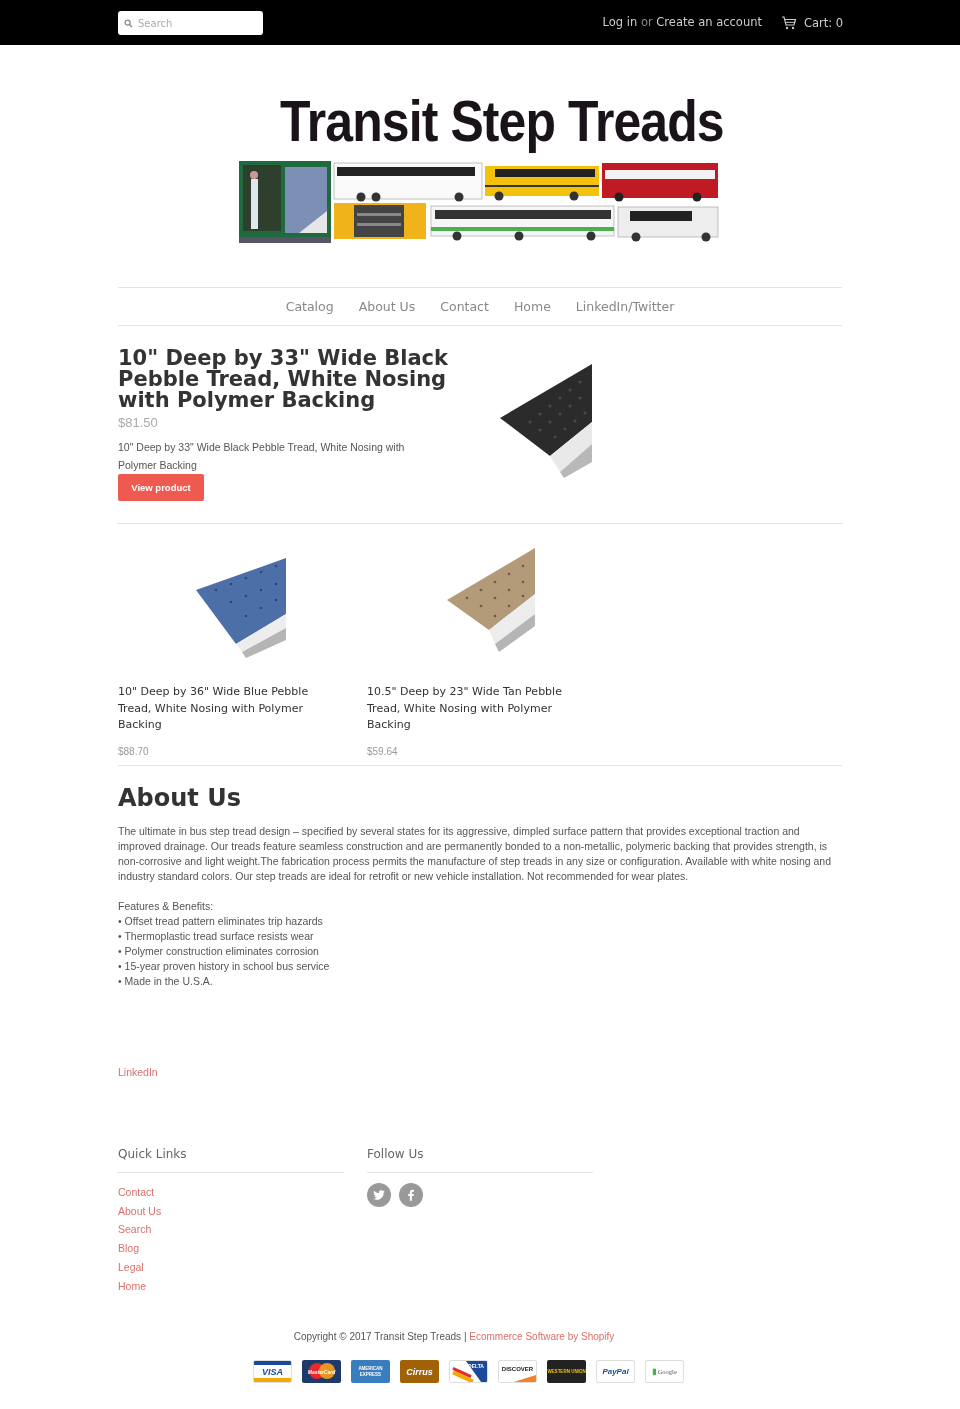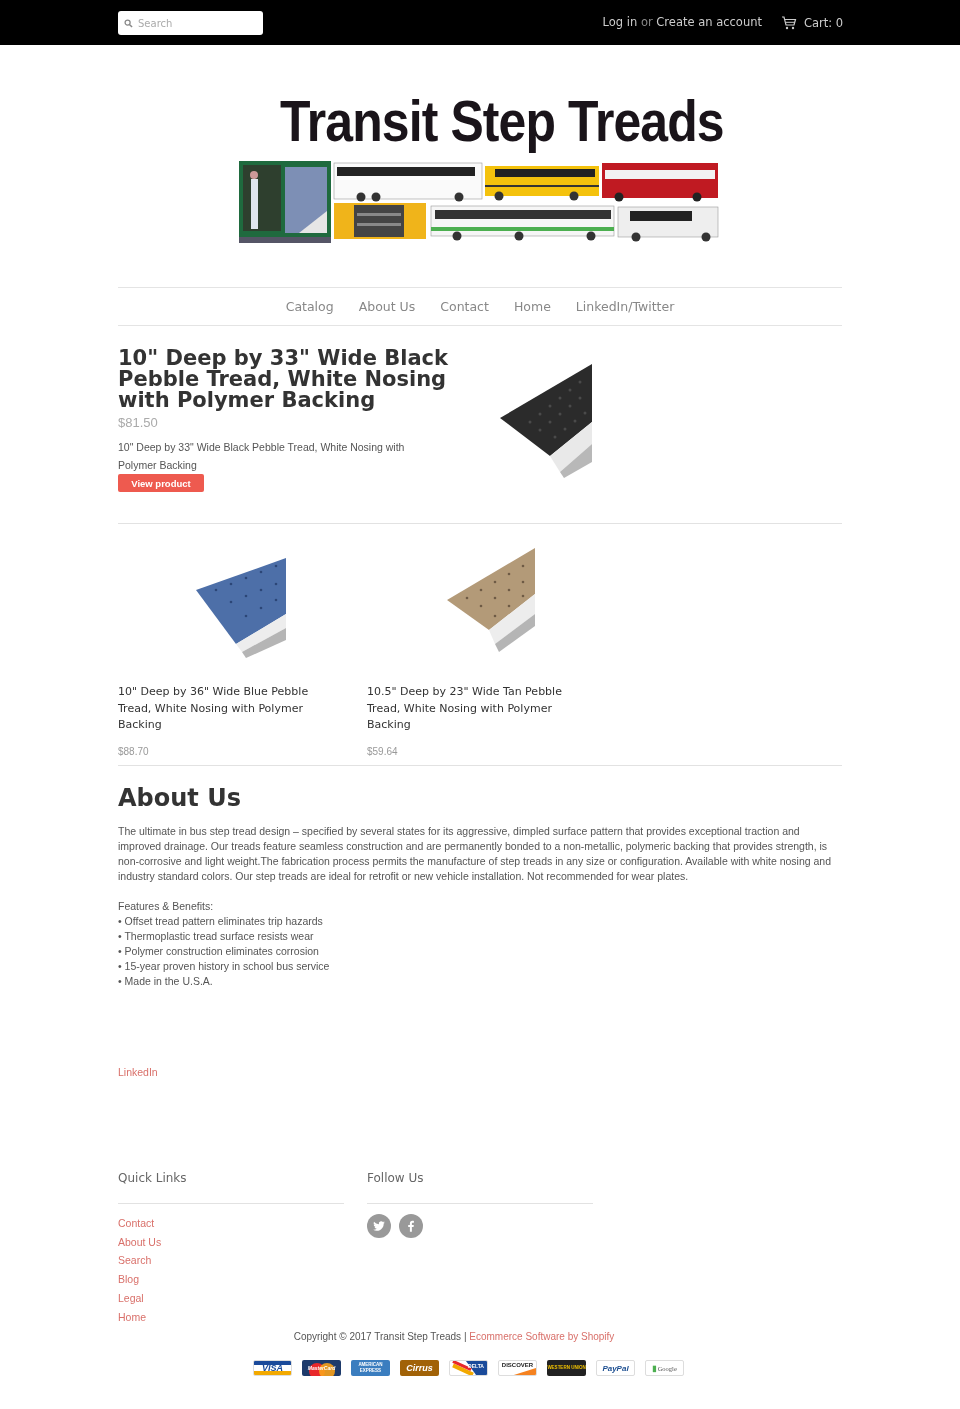--- a/index.html
+++ b/index.html
@@ -24,52 +24,52 @@
   .banner { position: absolute; left: 0; top: 73px; width: 482px; height: 82px; }
 
   
   .nav { position: absolute; left: 118px; top: 287px; width: 724px; height: 39px; border-top: 1px solid #e4e4e4; border-bottom: 1px solid #e4e4e4; display: flex; justify-content: center; align-items: center; gap: 0; }
   .nav a { font-family: "DejaVu Sans", sans-serif; font-size: 12.5px; color: #888; text-decoration: none; margin: 0 12.5px; }
 
   
   .feat-title { position: absolute; left: 118px; top: 348px; width: 330px; font-family: "DejaVu Sans", sans-serif; font-size: 21px; line-height: 21px; color: #333; }
   .feat-price { position: absolute; left: 118px; top: 415px; font-size: 13px; color: #aaa; }
   .feat-desc { position: absolute; left: 118px; top: 438px; width: 310px; font-size: 10.5px; line-height: 18px; color: #555; }
-  .btn { position: absolute; left: 118px; top: 474px; width: 86px; height: 18px; background: #ee5a4f; color: #fff; font-size: 9.5px; font-weight: bold; border: none; border-radius: 2px; font-family: "Liberation Sans", sans-serif; cursor: pointer; }
+  .btn { position: absolute; left: 118px; top: 474px; width: 86px; height: 27px; background: #ee5a4f; color: #fff; font-size: 9.5px; font-weight: bold; border: none; border-radius: 2px; font-family: "Liberation Sans", sans-serif; cursor: pointer; }
   .feat-img { position: absolute; left: 480px; top: 362px; width: 112px; height: 126px; }
 
   .divider { position: absolute; left: 118px; width: 724px; height: 1px; background: #e2e2e2; }
 
   
   .prod { position: absolute; width: 225px; }
   .prod .img { width: 110px; height: 126px; margin-left: 58px; }
   .prod .name { margin-top: 10px; font-family: "DejaVu Sans", sans-serif; font-size: 11px; line-height: 16.5px; color: #333; }
   .prod .price { font-size: 10px; color: #999; margin-top: 12px; }
 
   
   .about-h { position: absolute; left: 118px; top: 784px; font-family: "DejaVu Sans", sans-serif; font-size: 24px; color: #333; }
   .about-body { position: absolute; left: 118px; top: 824px; width: 724px; font-size: 10.5px; line-height: 15px; color: #555; }
   .about-body p { margin: 0 0 15px 0; }
   .about-body .list div { }
   .linkedin { position: absolute; left: 118px; top: 1066px; font-size: 10.5px; color: #d9706a; text-decoration: none; }
 
   
   .foot-col { position: absolute; top: 1147px; width: 226px; }
-  .foot-col h3 { font-family: "DejaVu Sans", sans-serif; font-weight: normal; font-size: 12px; color: #666; padding-bottom: 18px; border-bottom: 1px solid #e2e2e2; margin-top: 24px; }
+  .foot-col h3 { font-family: "DejaVu Sans", sans-serif; font-weight: normal; font-size: 12px; color: #666; padding-bottom: 11px; border-bottom: 1px solid #e2e2e2; }
   .foot-col ul { list-style: none; margin-top: 10px; }
   .foot-col li { font-size: 10.5px; line-height: 18.7px; }
   .foot-col li a { color: #d9706a; text-decoration: none; }
   .social { display: flex; gap: 8px; margin-top: 10px; }
   .social span { width: 24px; height: 24px; border-radius: 50%; background: #999; display: flex; align-items: center; justify-content: center; }
   .social svg { width: 14px; height: 14px; }
 
   .copyright { position: absolute; left: 12px; top: 1331px; width: 884px; text-align: center; font-size: 10px; color: #555; }
   .copyright a { color: #d9706a; text-decoration: none; }
   .payments { position: absolute; left: 253px; top: 1360px; display: flex; gap: 10px; }
-  .pay { width: 39px; height: 16px; border-radius: 2px; display: flex; align-items: center; justify-content: center; font-size: 6.5px; font-weight: bold; font-family: "Liberation Sans", sans-serif; overflow: hidden; position: relative; }
+  .pay { width: 39px; height: 23px; border-radius: 2px; display: flex; align-items: center; justify-content: center; font-size: 6.5px; font-weight: bold; font-family: "Liberation Sans", sans-serif; overflow: hidden; position: relative; }
 </style>
 </head>
 <body>
 
 <div class="topbar">
   <div class="search">
     <svg viewBox="0 0 10 10">
         <circle cx="4" cy="4" r="2.8" stroke="#888" stroke-width="1.4" fill="none"></circle>
         <line x1="6" y1="6" x2="9" y2="9" stroke="#888" stroke-width="1.6"></line>
       </svg>

